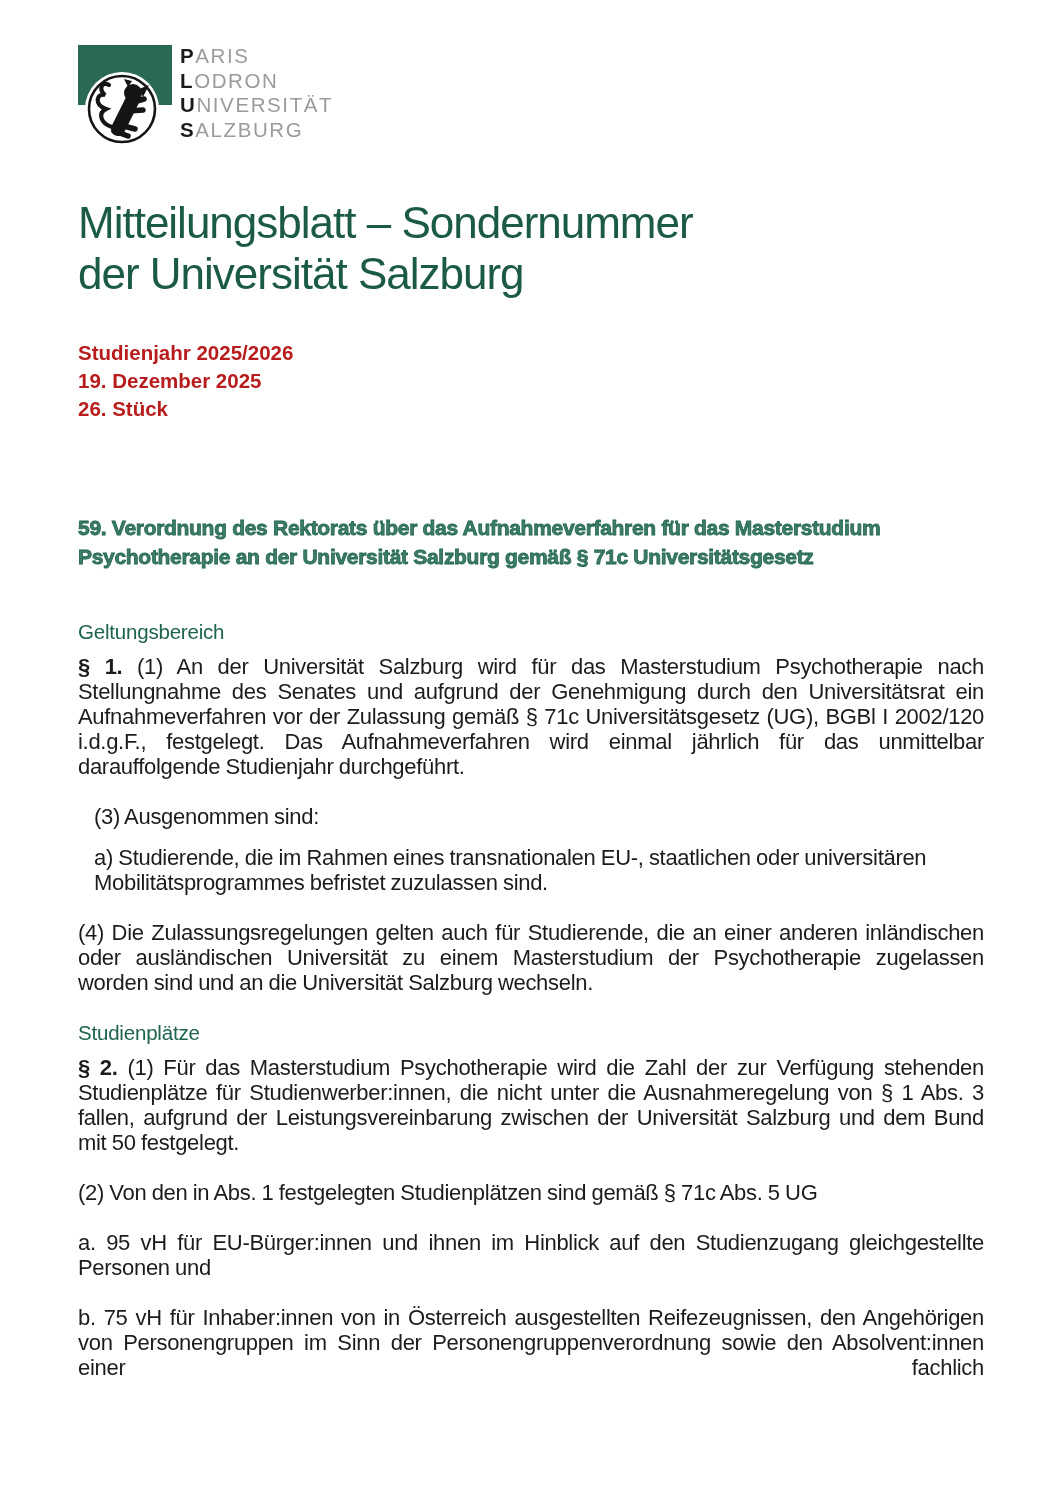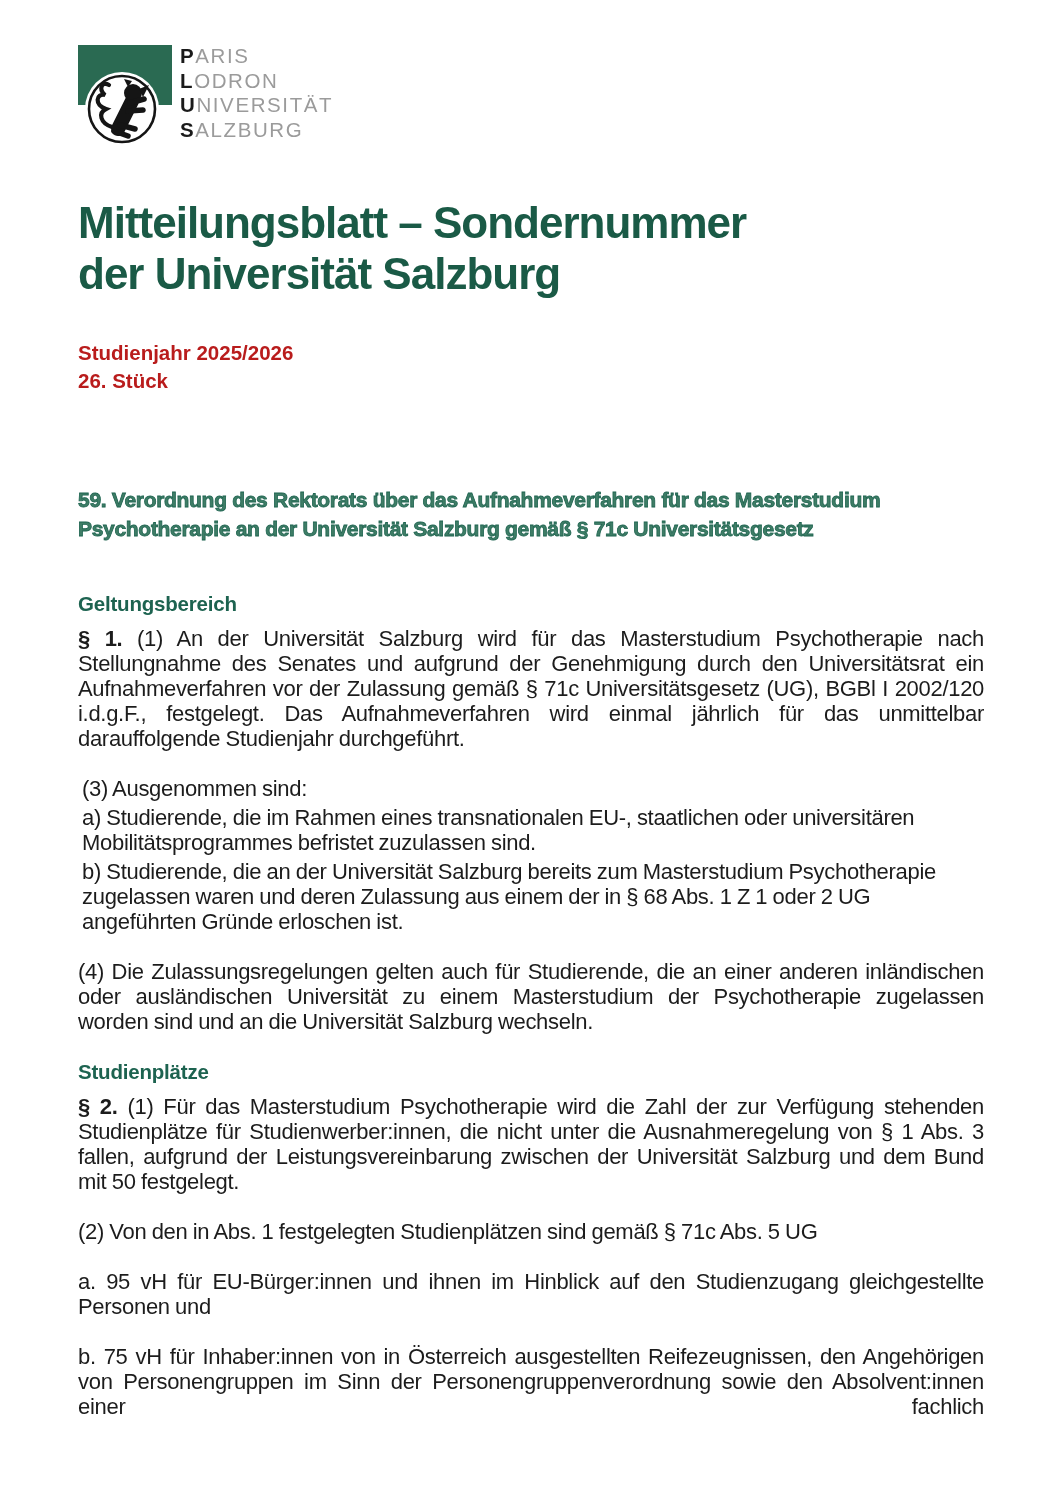--- a/index.html
+++ b/index.html
@@ -19,51 +19,51 @@
   .logo-text{margin-left:7px;padding-top:1px;}
   .logo-line{
     font-size:20.5px;line-height:24.6px;letter-spacing:1.6px;
     color:#9b9b9b;font-weight:normal;white-space:nowrap;
   }
   .logo-line .initial{color:#1a1a1a;font-weight:bold;}
   
   h1.doc-title{
     margin:50px 0 40px 0;
     font-size:44px;line-height:51px;letter-spacing:-1px;
-    font-weight:bold;color:#1a5a46;
+    font-weight:normal;color:#1a5a46;
   }
   
   .meta{margin:0;}
   .meta-line{font-size:20.5px;line-height:28px;font-weight:bold;color:#b91c1c;}
   
   .item-title{
     margin:90px 0 48px 0;
     font-size:21px;line-height:29px;letter-spacing:-0.3px;
     font-weight:bold;
     color:#3f7d66;
     -webkit-text-stroke:0.8px #1e6450;
   }
   
   h3.section-heading{
     margin:20px 0 10px 0;
     font-size:20.5px;line-height:25px;letter-spacing:-0.2px;
-    font-weight:bold;color:#1d6350;
+    font-weight:normal;color:#1d6350;
   }
   
   p.body-p{
     margin:0 0 25px 0;
     font-size:22px;line-height:25px;
     letter-spacing:-0.3px;word-spacing:-0.5px;
     color:#1c1c1c;
   }
   p.body-p .lead{font-weight:bold;}
   .just{text-align:justify;}
   .tight{margin-bottom:0;}
   .group{margin:0 0 25px 0;}
-  .group p.body-p{margin:4px;}
+  .group p.body-p{margin:16px;}
   .last-just{text-align-last:justify;}
 </style>
 </head>
 <body>
 
 <div class="page">
 
   <header class="logo-row">
     <svg class="logo-emblem" width="95" height="104" viewBox="0 0 95 104" aria-hidden="true">
       <rect x="0" y="2" width="94" height="60" fill="#2a6a52"></rect>
@@ -89,34 +89,34 @@
     </div>
   </header>
 
   <h1 class="doc-title">
     <span>Mitteilungsblatt – Sondernummer</span><br>
     <span>der Universität Salzburg</span>
   </h1>
 
   <div class="meta">
     <div class="meta-line">Studienjahr 2025/2026</div>
+    <div class="meta-line">19. Dezember 2025</div>
     <div class="meta-line">26. Stück</div>
   </div>
 
   <div class="item-title">59. Verordnung des Rektorats über das Aufnahmeverfahren für das Masterstudium Psychotherapie an der Universität Salzburg gemäß § 71c Universitätsgesetz</div>
 
   <h3 class="section-heading">Geltungsbereich</h3>
 
   <p class="body-p just"><span class="lead">§ 1.</span><span> (1) An der Universität Salzburg wird für das Masterstudium Psychotherapie nach Stellungnahme des Senates und aufgrund der Genehmigung durch den Universitätsrat ein Aufnahmeverfahren vor der Zulassung gemäß § 71c Universitätsgesetz (UG), BGBl I 2002/120 i.d.g.F., festgelegt. Das Aufnahmeverfahren wird einmal jährlich für das unmittelbar darauffolgende Studienjahr durchgeführt.</span></p>
 
 
   <div class="group">
     <p class="body-p">(3) Ausgenommen sind:</p>
     <p class="body-p">a) Studierende, die im Rahmen eines transnationalen EU-, staatlichen oder universitären Mobilitätsprogrammes befristet zuzulassen sind.</p>
-    <p class="body-p">b) Studierende, die an der Universität Salzburg bereits zum Masterstudium Psychotherapie zugelassen waren und deren Zulassung aus einem der in § 68 Abs. 1 Z 1 oder 2 UG angeführten Gründe erloschen ist.</p>
   </div>
 
   <p class="body-p just">(4) Die Zulassungsregelungen gelten auch für Studierende, die an einer anderen inländischen oder ausländischen Universität zu einem Masterstudium der Psychotherapie zugelassen worden sind und an die Universität Salzburg wechseln.</p>
 
   <h3 class="section-heading">Studienplätze</h3>
 
   <p class="body-p just tight"><span class="lead">§ 2.</span><span> (1) Für das Masterstudium Psychotherapie wird die Zahl der zur Verfügung stehenden Studienplätze für Studienwerber:innen, die nicht unter die Ausnahmeregelung von § 1 Abs. 3 fallen, aufgrund der Leistungsvereinbarung zwischen der Universität Salzburg und dem Bund mit 50 festgelegt.</span></p>
 
   <p class="body-p tight">(2) Von den in Abs. 1 festgelegten Studienplätzen sind gemäß § 71c Abs. 5 UG</p>
 

